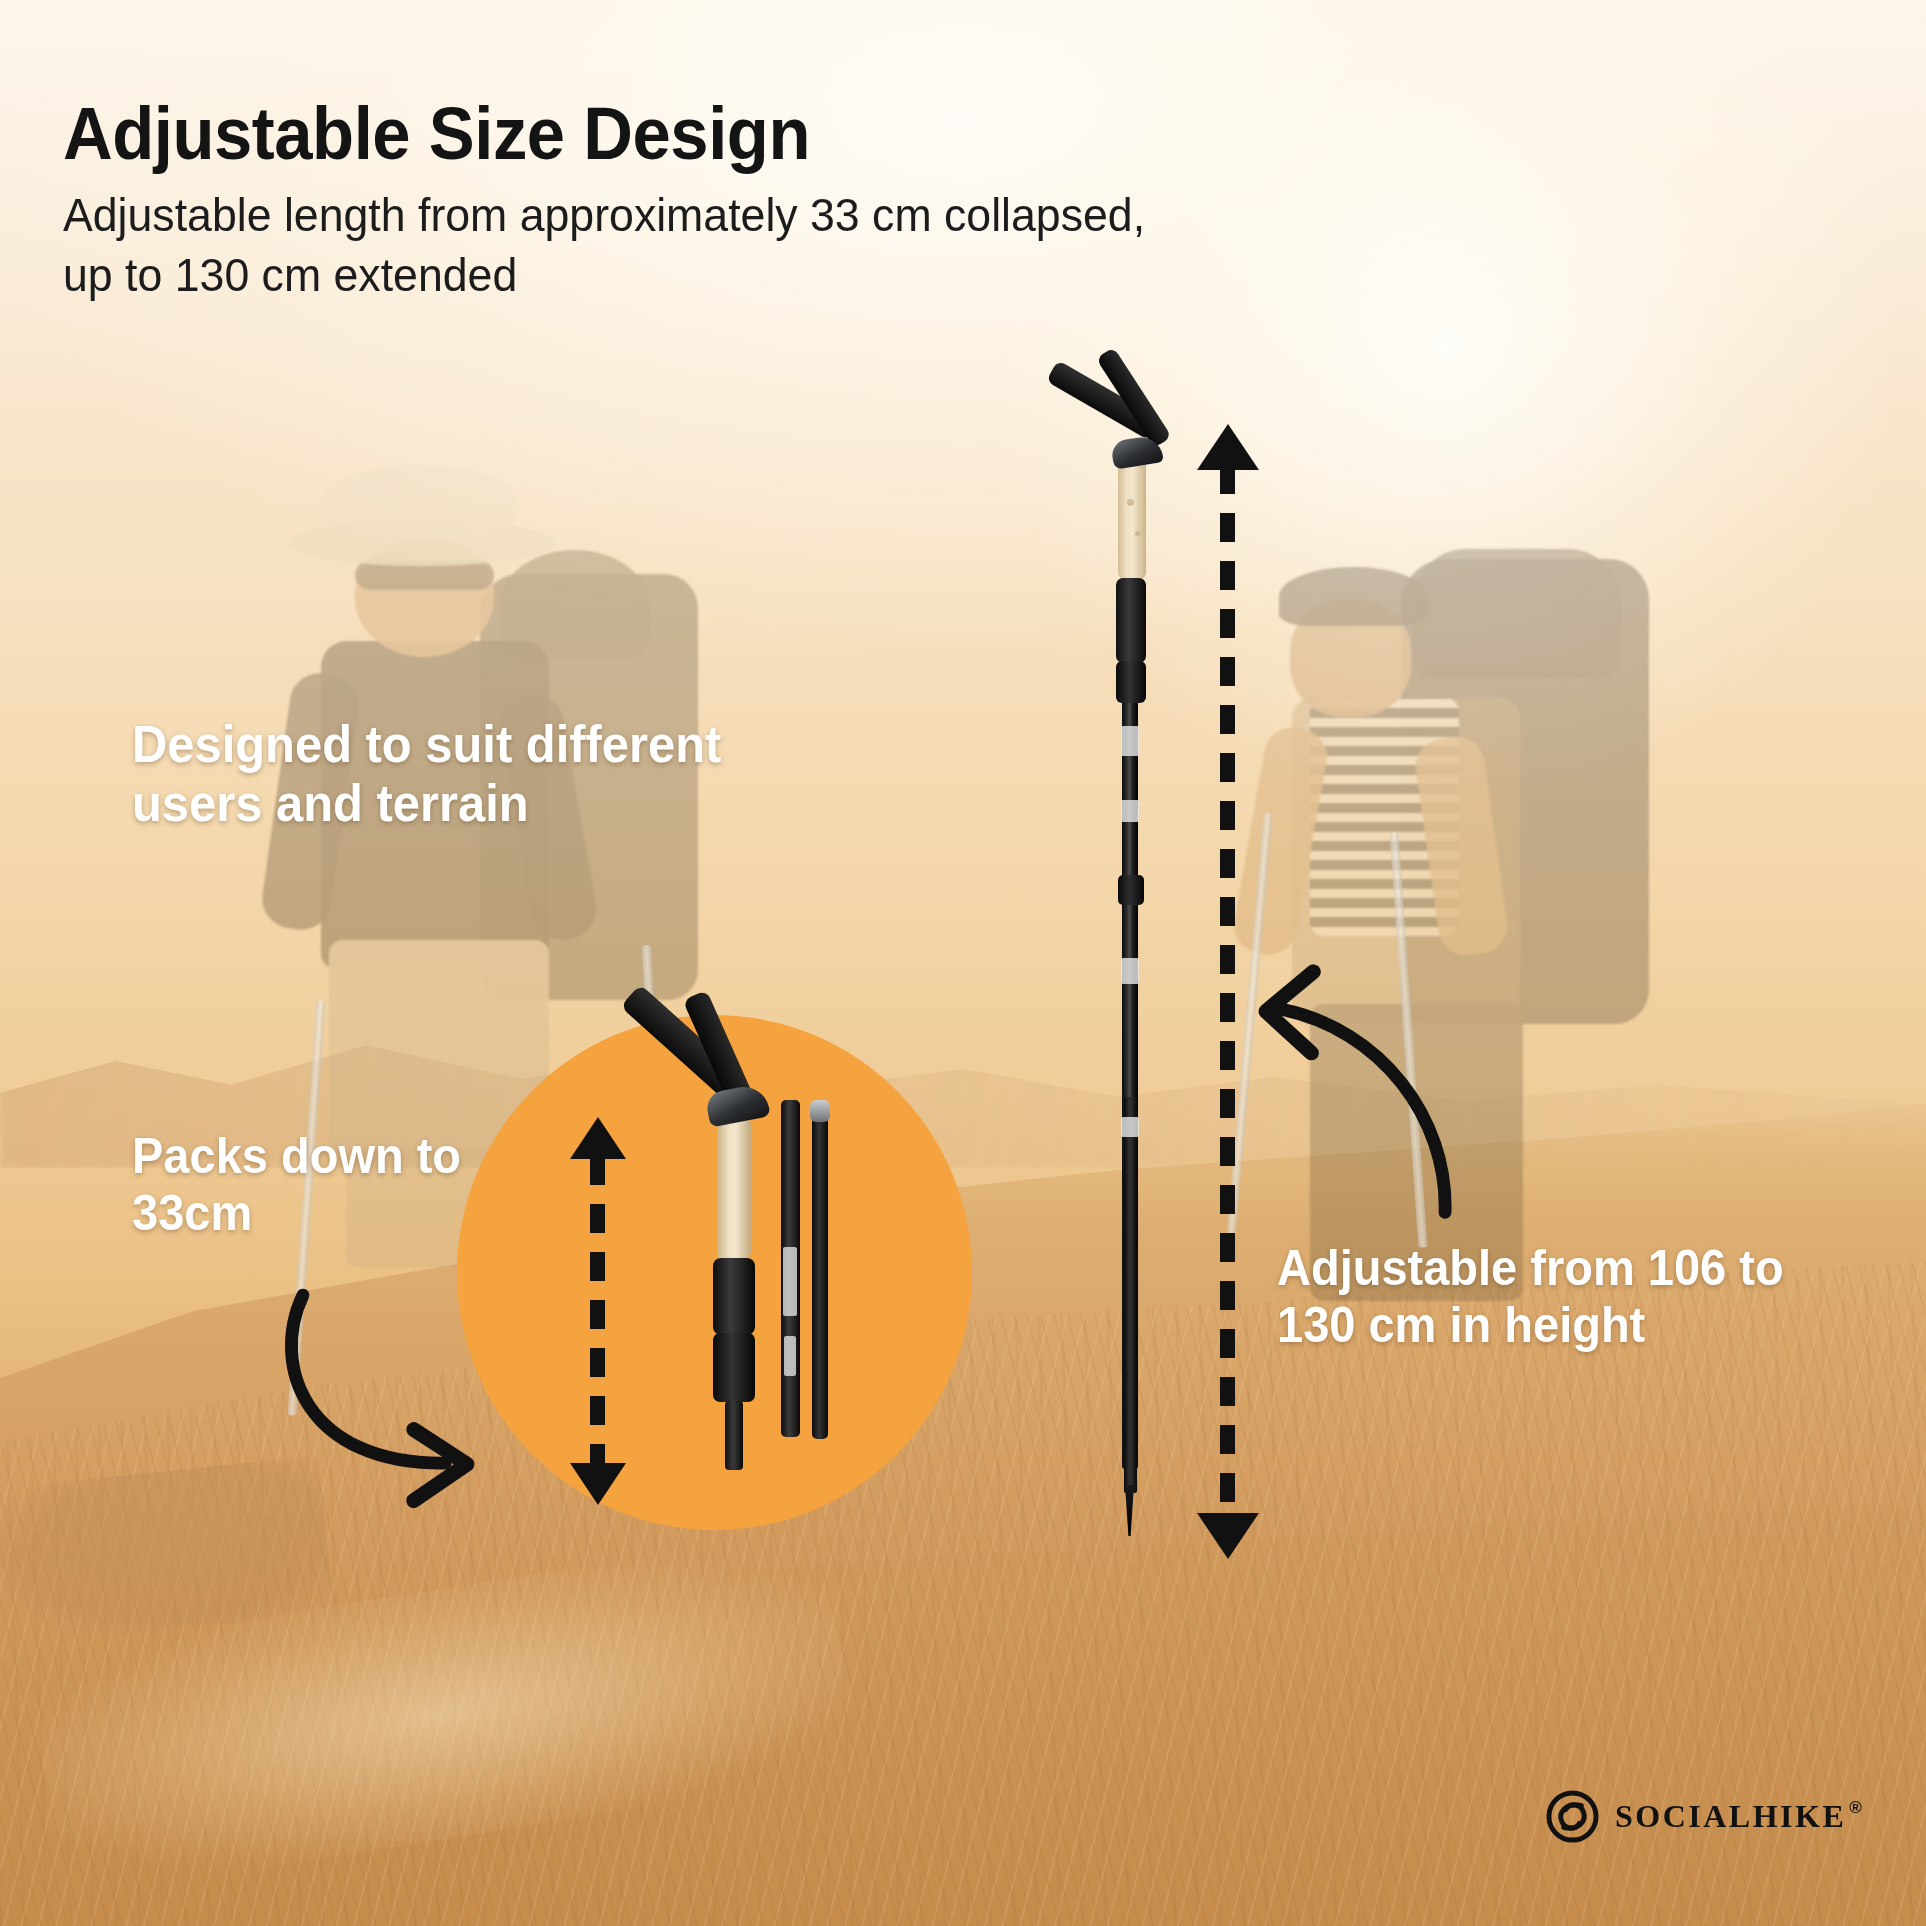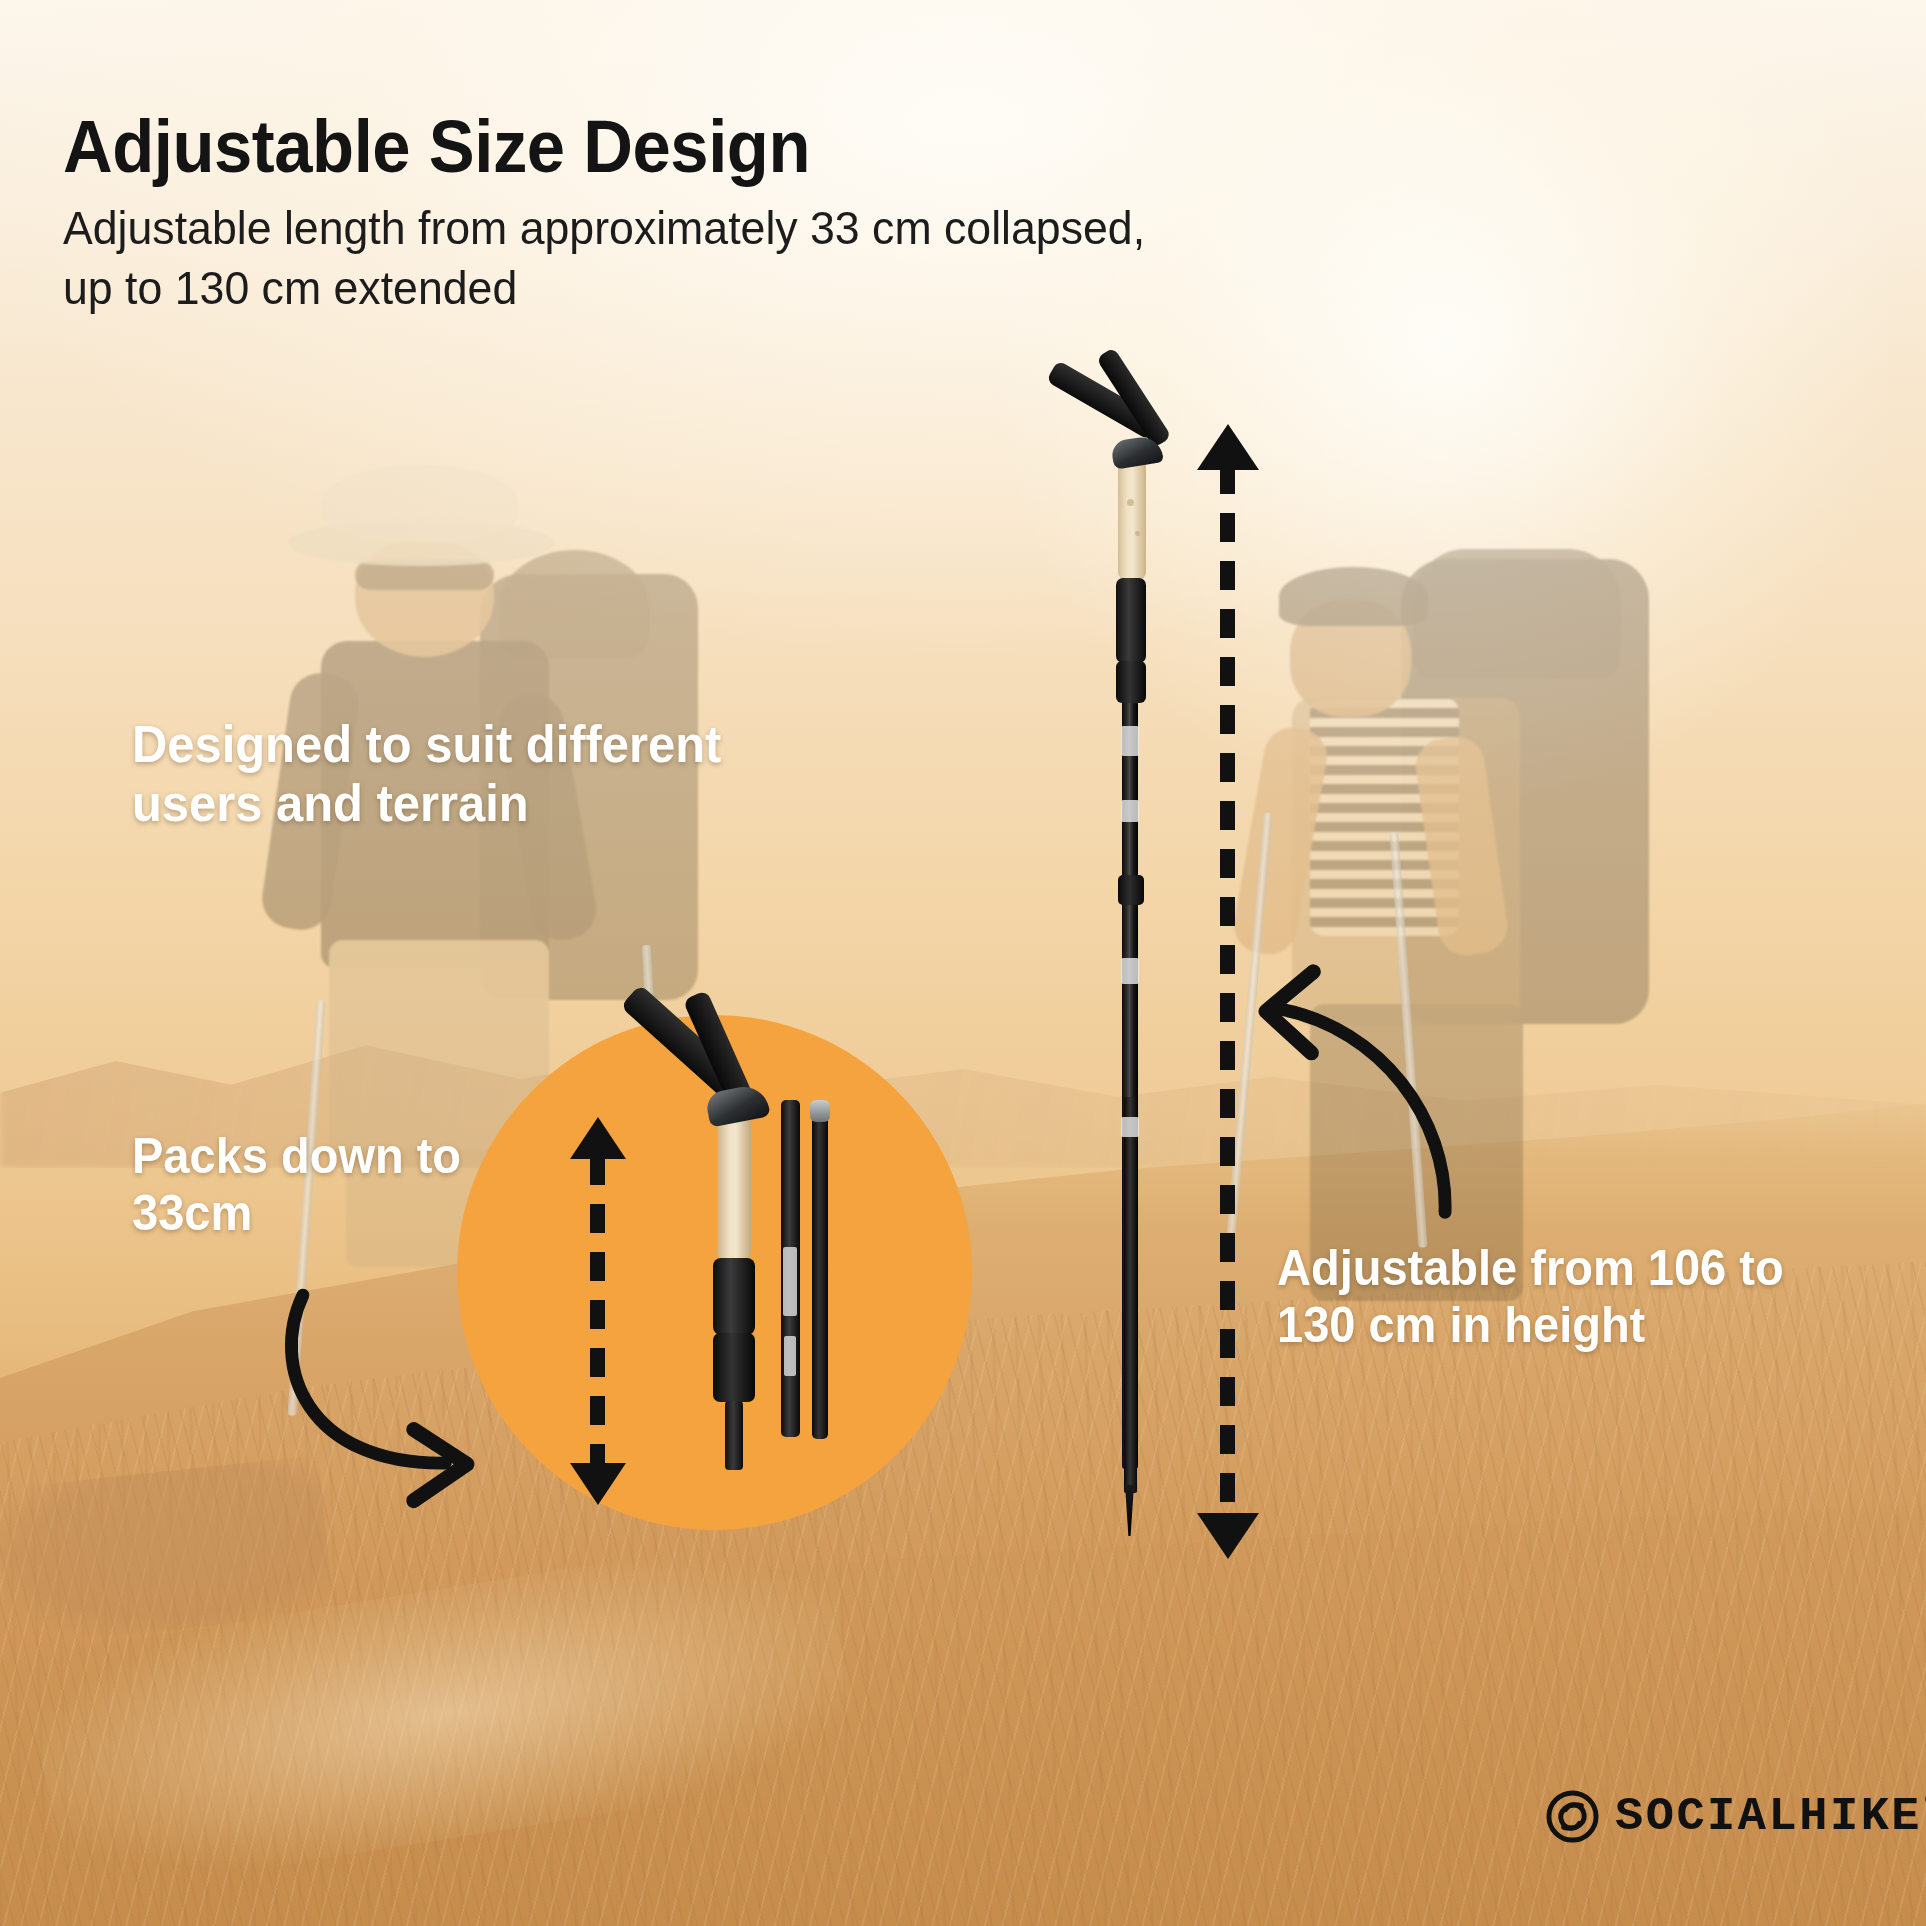--- a/index.html
+++ b/index.html
@@ -98,21 +98,21 @@
   #hiker-right .pack{left:168px;top:10px;width:248px;height:465px;background:#554633;border-radius:46px 40px 34px 30px;opacity:.9;}
   #hiker-right .packflap{left:180px;top:0;width:208px;height:129px;background:#63523B;border-radius:53px 53px 20px 20px;opacity:.85;}
   #hiker-right .armL{left:16px;top:178px;width:63px;height:228px;background:#C49257;border-radius:28px;opacity:.85;transform:rotate(10deg);}
   #hiker-right .armR{left:194px;top:188px;width:69px;height:218px;background:#C49257;border-radius:28px;opacity:.8;transform:rotate(-8deg);}
   #hiker-right .pants{left:77px;top:455px;width:213px;height:297px;background:#6B5737;border-radius:14px;opacity:.85;}
 
   
   .thin-pole{position:absolute;background:linear-gradient(90deg,#CFCAC0,#F0ECE2,#C6C0B4);opacity:.62;border-radius:3px;}
 
   
-  #header{position:absolute;left:63px;top:110px;width:1485px;}
+  #header{position:absolute;left:63px;top:97px;width:1485px;}
   #title{
     font-size:74px;font-weight:700;color:#141414;letter-spacing:-0.5px;
     line-height:1.0;margin:0 0 14px 0;
     font-family:"Liberation Sans Narrow","Liberation Sans",sans-serif;
     transform:scaleX(.93);transform-origin:left center;
   }
   .sub-line{
     font-size:47px;color:#1C1C1C;line-height:1.28;font-weight:400;
     font-family:"Liberation Sans Narrow","Liberation Sans",sans-serif;
     transform:scaleX(.95);transform-origin:left center;white-space:nowrap;
@@ -250,22 +250,22 @@
   .dashed-line{position:absolute;width:15px;background-image:linear-gradient(#111 60%,transparent 0);
     background-size:15px 48px;background-repeat:repeat-y;}
   .arrow-head{position:absolute;width:0;height:0;}
   .arrow-up{border-left:31px solid transparent;border-right:31px solid transparent;border-bottom:46px solid #111;}
   .arrow-down{border-left:31px solid transparent;border-right:31px solid transparent;border-top:46px solid #111;}
   .arrow-up-sm{border-left:28px solid transparent;border-right:28px solid transparent;border-bottom:42px solid #111;}
   .arrow-down-sm{border-left:28px solid transparent;border-right:28px solid transparent;border-top:42px solid #111;}
 
   
   #logo{position:absolute;left:1546px;top:1790px;display:flex;align-items:center;gap:16px;}
-  #logo-text{font-size:47px;font-weight:700;letter-spacing:2.5px;color:#111;
-    font-family:Liberation Mono, monospace;}
+  #logo-text{font-size:32px;font-weight:700;letter-spacing:2.5px;color:#111;
+    font-family:Liberation Serif, serif;}
   #logo-reg{font-size:17px;vertical-align:super;color:#111;margin-left:3px;font-weight:700;}
 </style>
 </head>
 <body>
 
 <div id="canvas">
 
   <div class="bg-sky"></div>
   <div class="bg-haze"></div>
   <div class="bg-sun"></div>

